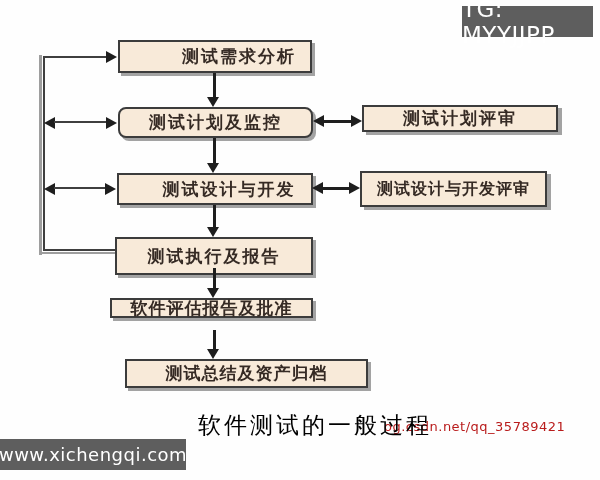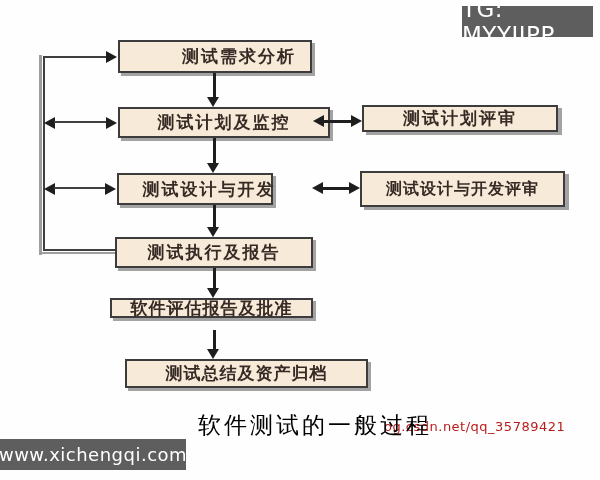--- a/index.html
+++ b/index.html
@@ -18,27 +18,27 @@
   #badge-site{left:0;top:439px;width:186px;height:31px;font-size:18px;}
   
   .node{
     position:absolute;background:#f8ead9;border:2px solid #3c3c3c;
     box-shadow:3px 3px 0 #a3a3a3;box-sizing:border-box;
     display:flex;align-items:center;justify-content:center;
     font-weight:bold;font-size:17px;letter-spacing:2px;color:#352a24;
     white-space:nowrap;
   }
   #b1{left:118px;top:40px;width:194px;height:33px;padding-left:48px;}
-  #b2{left:118px;top:107px;width:212px;height:31px;}
-  #b3{left:117px;top:173px;width:156px;height:32px;padding-left:28px;}
-  #b4{left:115px;top:237px;width:198px;height:31px;}
+  #b2{left:118px;top:107px;width:195px;height:31px;border-radius:8px;}
+  #b3{left:117px;top:173px;width:196px;height:32px;padding-left:28px;}
+  #b4{left:115px;top:237px;width:198px;height:38px;}
   #b5{left:110px;top:298px;width:203px;height:20px;letter-spacing:1px;}
   #b6{left:125px;top:359px;width:243px;height:29px;letter-spacing:1px;}
   #s1{left:362px;top:105px;width:196px;height:27px;box-shadow:4px 3px 0 #a3a3a3;}
-  #s2{left:360px;top:171px;width:205px;height:36px;box-shadow:4px 3px 0 #a3a3a3;font-size:16px;letter-spacing:1px;}
+  #s2{left:360px;top:171px;width:187px;height:36px;box-shadow:4px 3px 0 #a3a3a3;font-size:16px;letter-spacing:1px;}
   
   .vshaft{position:absolute;width:3px;background:#1e1e1e;}
   .hshaft{position:absolute;height:3px;background:#3f3f3f;}
   .tri{position:absolute;width:0;height:0;}
   .tri-down{border-left:6px solid transparent;border-right:6px solid transparent;border-top:10px solid #1e1e1e;}
   .tri-right{border-top:6px solid transparent;border-bottom:6px solid transparent;border-left:11px solid #1e1e1e;}
   .tri-left{border-top:6px solid transparent;border-bottom:6px solid transparent;border-right:11px solid #1e1e1e;}
   
   #va1s{left:213px;top:73px;height:25px;}   #va1h{left:207px;top:97px;}
   #va2s{left:213px;top:138px;height:26px;}  #va2h{left:207px;top:163px;}

